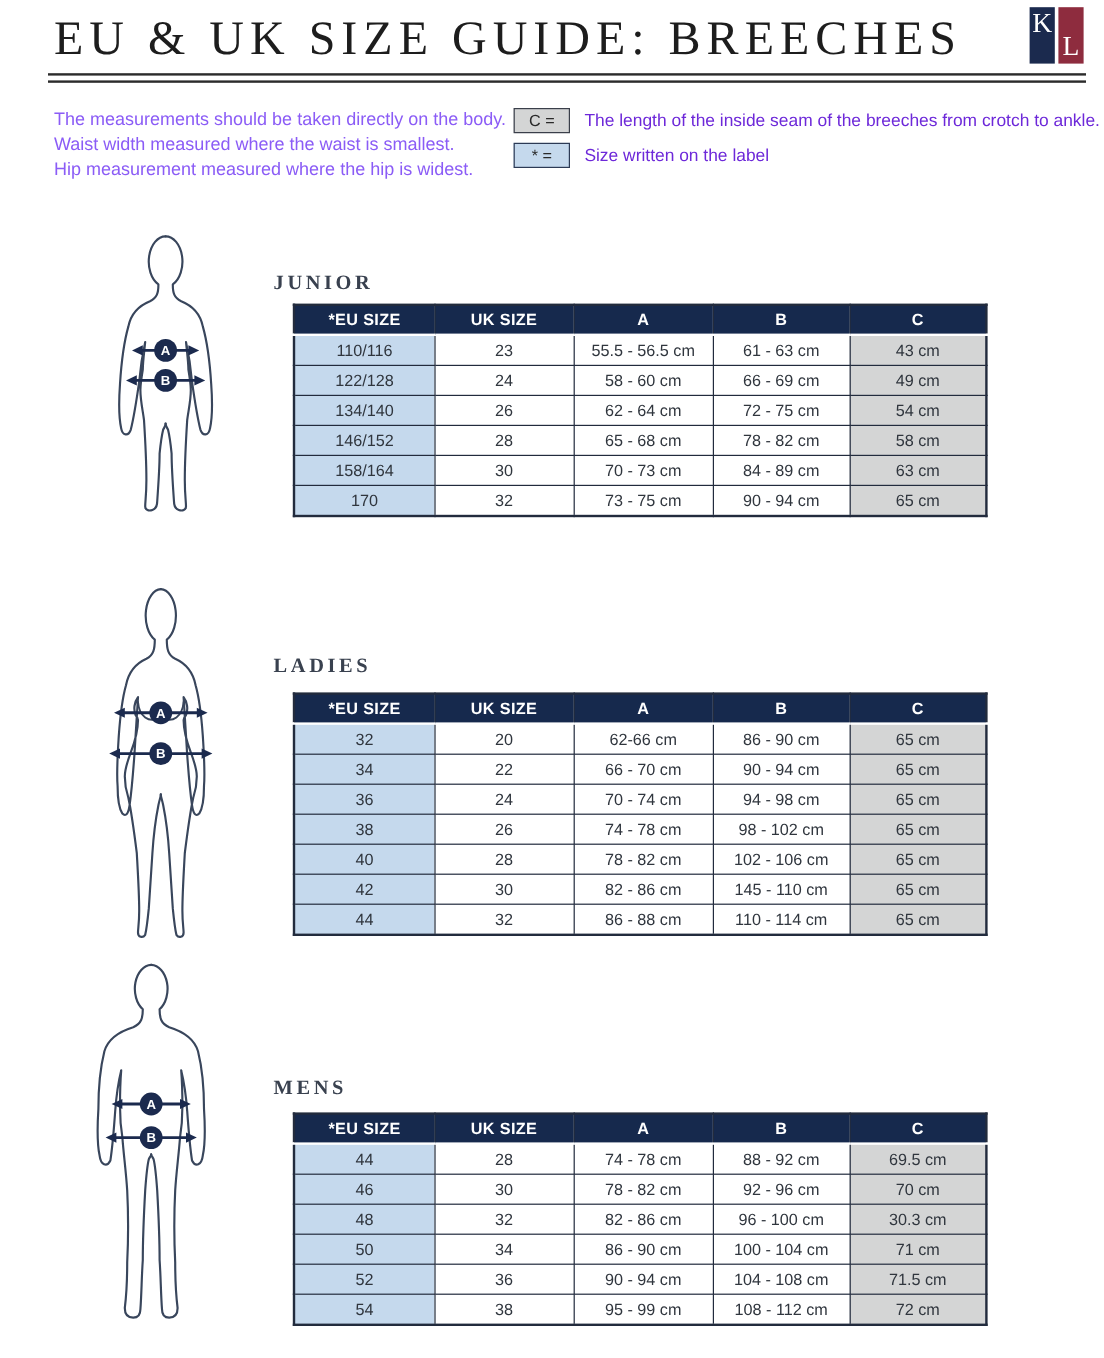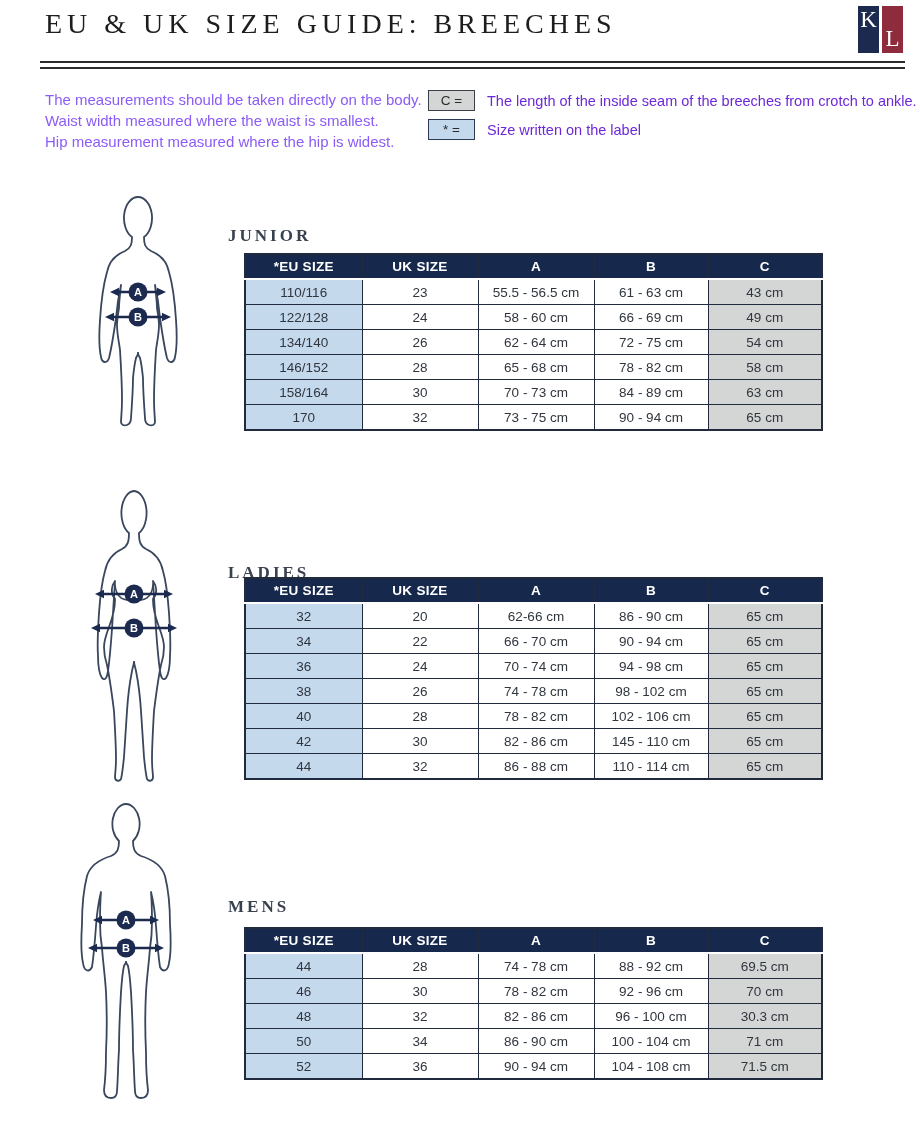--- a/index.html
+++ b/index.html
@@ -5,21 +5,21 @@
   :root{
     --header-bg:#16294d; --eu-column-bg:#c5d9ed; --c-column-bg:#d4d5d5;
     --table-border:#222b3d; --accent-navy:#1b2a4e; --logo-navy:#1b2a4e; --logo-maroon:#8e2c3e;
   }
   *{margin:0;padding:0;box-sizing:content-box;}
   body{background:#fff;font-family:"Liberation Sans",sans-serif;}
   .sheet{position:relative;width:920px;height:1132px;background:#fff;overflow:hidden;}
 
   .page-title{
     position:absolute;left:45px;top:8px;
-    font-family:"Liberation Serif",serif;font-size:28px;font-weight:500;
+    font-family:"Liberation Serif",serif;font-size:40px;font-weight:500;
     letter-spacing:5px;color:#1d1d1d;white-space:nowrap;
   }
   .logo{position:absolute;left:858px;top:6px;width:48px;height:48px;display:flex;gap:3px;}
   .logo .blk{width:21px;height:46px;display:flex;justify-content:center;
     font-family:"Liberation Serif",serif;font-size:23px;color:#fff;}
   .logo .blk-k{background:var(--logo-navy,#1b2a4e);align-items:flex-start;padding-top:1px;}
   .logo .blk-l{background:var(--logo-maroon,#8e2c3e);align-items:flex-end;padding-bottom:1px;}
 
   .title-rule{position:absolute;left:40px;top:61px;width:865px;height:4px;
     border-top:2px solid #2b2b2b;border-bottom:2px solid #2b2b2b;}
@@ -30,21 +30,21 @@
   .legend-row-c{left:428px;top:90px;}
   .legend-row-ast{left:428px;top:119px;}
   .legend-box{width:45px;height:19px;display:flex;align-items:center;justify-content:center;
     font-size:13.5px;color:#2a2a2a;}
   .legend-box-c{background:var(--c-column-bg,#d4d5d5);border:1.5px solid #3a3f4a;}
   .legend-box-ast{background:var(--eu-column-bg,#c5d9ed);border:1.5px solid #2c3a55;}
   .legend-label{margin-left:12px;font-size:14.5px;color:#6d28d9;white-space:nowrap;}
 
   .section-heading{position:absolute;left:228px;font-family:"Liberation Serif",serif;
     font-size:17px;letter-spacing:3px;color:#39414f;font-weight:600;text-align:right;}
-  .h-junior{top:226px;} .h-ladies{top:563px;} .h-mens{top:897px;}
+  .h-junior{top:226px;} .h-ladies{top:545px;} .h-mens{top:897px;}
 
   table.size-table{position:absolute;left:244px;width:577px;border-collapse:collapse;
     table-layout:fixed;border:2px solid var(--table-border,#222b3d);}
   .t-junior{top:253px;} .t-ladies{top:577px;} .t-mens{top:927px;}
   .size-table th{
     background:var(--header-bg,#16294d);color:#fff;font-size:13.5px;font-weight:bold;
     height:23px;border:1.5px solid var(--table-border,#222b3d);
     border-bottom:2.5px solid #fff;letter-spacing:0.3px;}
   .size-table td{
     height:24px;border:1.5px solid var(--table-border,#222b3d);
@@ -336,16 +336,23 @@
           <td>100 - 104 cm</td>
           <td>71 cm</td>
         </tr>
         <tr>
           <td>52</td>
           <td>36</td>
           <td>90 - 94 cm</td>
           <td>104 - 108 cm</td>
           <td>71.5 cm</td>
         </tr>
+        <tr>
+          <td>54</td>
+          <td>38</td>
+          <td>95 - 99 cm</td>
+          <td>108 - 112 cm</td>
+          <td>72 cm</td>
+        </tr>
       </tbody>
   </table>
 
 </div>
 
 </body></html>

